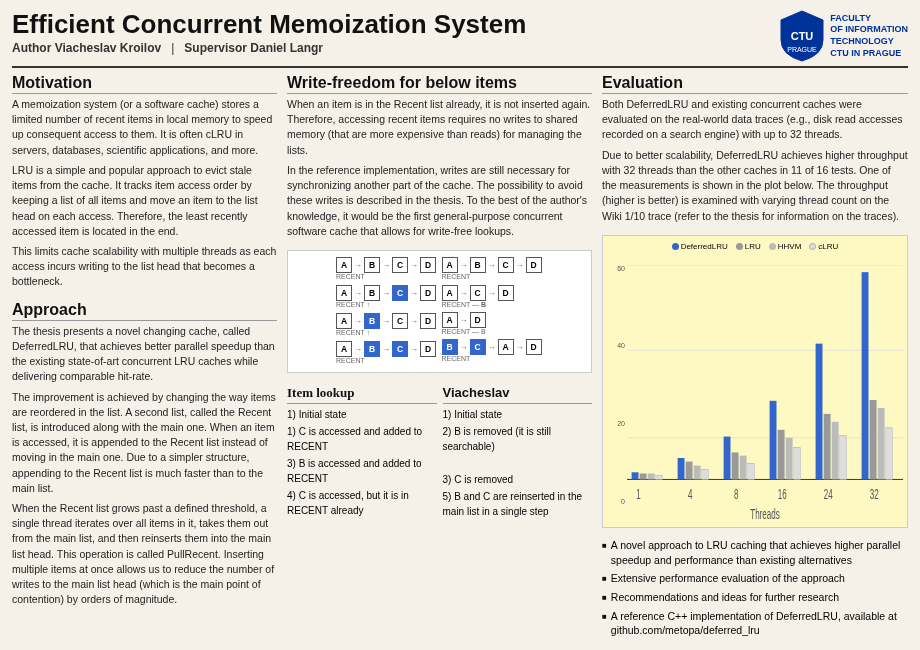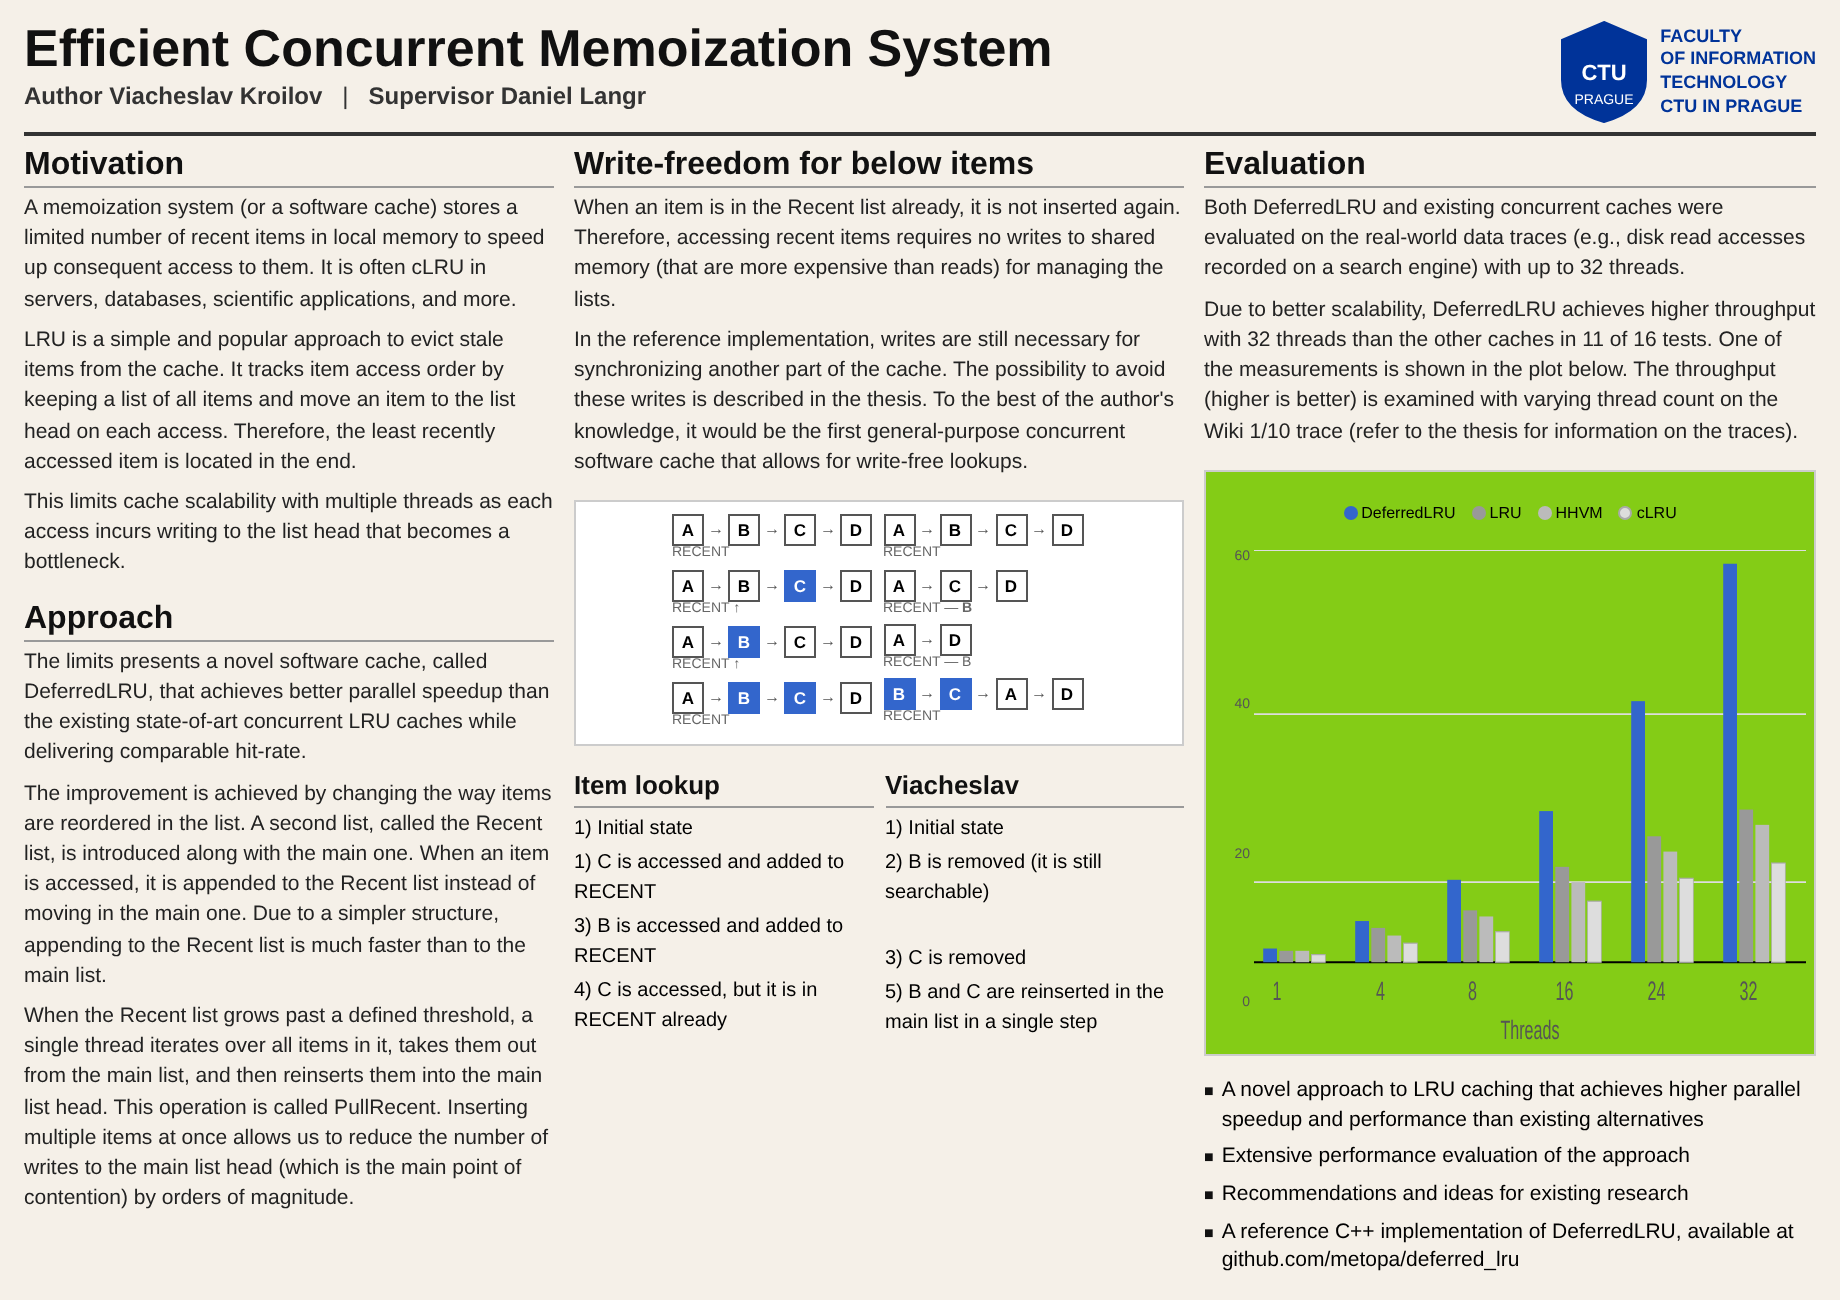--- a/index.html
+++ b/index.html
@@ -139,23 +139,23 @@
       color: white;
       border-color: #3366cc;
     }
     .arrow-right {
       font-size: 8px;
       color: #555;
     }
 
     
     .chart-area {
-      background: #84cc16;
+      background: #fef9c3;
       border: 1px solid #ccc;
-      padding: 16px 4px 4px 4px;
+      padding: 6px 4px 4px 4px;
       flex: 1;
       display: flex;
       flex-direction: column;
       gap: 10px;
     }
     .chart-legend {
       display: flex;
       gap: 8px;
       font-size: 8px;
       margin-bottom: 4px;
@@ -245,21 +245,21 @@
         <div class="section-body">
           <p>A memoization system (or a software cache) stores a limited number of recent items in local memory to speed up consequent access to them. It is often cLRU in servers, databases, scientific applications, and more.</p>
           <p>LRU is a simple and popular approach to evict stale items from the cache. It tracks item access order by keeping a list of all items and move an item to the list head on each access. Therefore, the least recently accessed item is located in the end.</p>
           <p>This limits cache scalability with multiple threads as each access incurs writing to the list head that becomes a bottleneck.</p>
         </div>
       </div>
 
       <div>
         <div class="section-title">Approach</div>
         <div class="section-body">
-          <p>The limits presents a novel software cache, called DeferredLRU, that achieves better parallel speedup than the existing state-of-art concurrent LRU caches while delivering comparable hit-rate.</p>
+          <p>The thesis presents a novel changing cache, called DeferredLRU, that achieves better parallel speedup than the existing state-of-art concurrent LRU caches while delivering comparable hit-rate.</p>
           <p>The improvement is achieved by changing the way items are reordered in the list. A second list, called the Recent list, is introduced along with the main one. When an item is accessed, it is appended to the Recent list instead of moving in the main one. Due to a simpler structure, appending to the Recent list is much faster than to the main list.</p>
           <p>When the Recent list grows past a defined threshold, a single thread iterates over all items in it, takes them out from the main list, and then reinserts them into the main list head. This operation is called PullRecent. Inserting multiple items at once allows us to reduce the number of writes to the main list head (which is the main point of contention) by orders of magnitude.</p>
         </div>
       </div>
     </div>
 
     <div class="col col-mid">
 
       <div>
         <div class="section-title">Write-freedom for below items</div>
@@ -377,21 +377,21 @@
                 <div class="cell">D</div>
               </div>
               <div style="font-size:7px;color:#666;margin-bottom:1px;">RECENT</div>
             </div>
           </div>
         </div>
       </div>
 
       <div class="lookup-section">
         <div class="lookup-col">
-          <div class="section-title" style="font-size:13px;">Item lookup</div>
+          <div class="section-title" style="font-size:13px;font-family:Liberation Serif, serif;">Item lookup</div>
           <div>
             <div style="margin-bottom:2px;">1) Initial state</div>
             <div style="margin-bottom:2px;">1) C is accessed and added to RECENT</div>
             <div style="margin-bottom:2px;">3) B is accessed and added to RECENT</div>
             <div style="margin-bottom:2px;">4) C is accessed, but it is in RECENT already</div>
           </div>
         </div>
         <div class="lookup-col">
           <div class="section-title" style="font-size:13px;">Viacheslav</div>
           <div>
@@ -491,20 +491,20 @@
             </svg>
           </div>
         </div>
         <div style="font-size:7px;color:#555;text-align:left;writing-mode:horizontal-tb;margin-left:4px;position:absolute;"></div>
       </div>
 
       <div style="margin-top:4px;">
         <ul class="contribution-list">
           <li>A novel approach to LRU caching that achieves higher parallel speedup and performance than existing alternatives</li>
           <li>Extensive performance evaluation of the approach</li>
-          <li>Recommendations and ideas for existing research</li>
+          <li>Recommendations and ideas for further research</li>
           <li>A reference C++ implementation of DeferredLRU, available at github.com/metopa/deferred_lru</li>
         </ul>
       </div>
     </div>
 
   </div>
 </div>
 
 </body></html>

